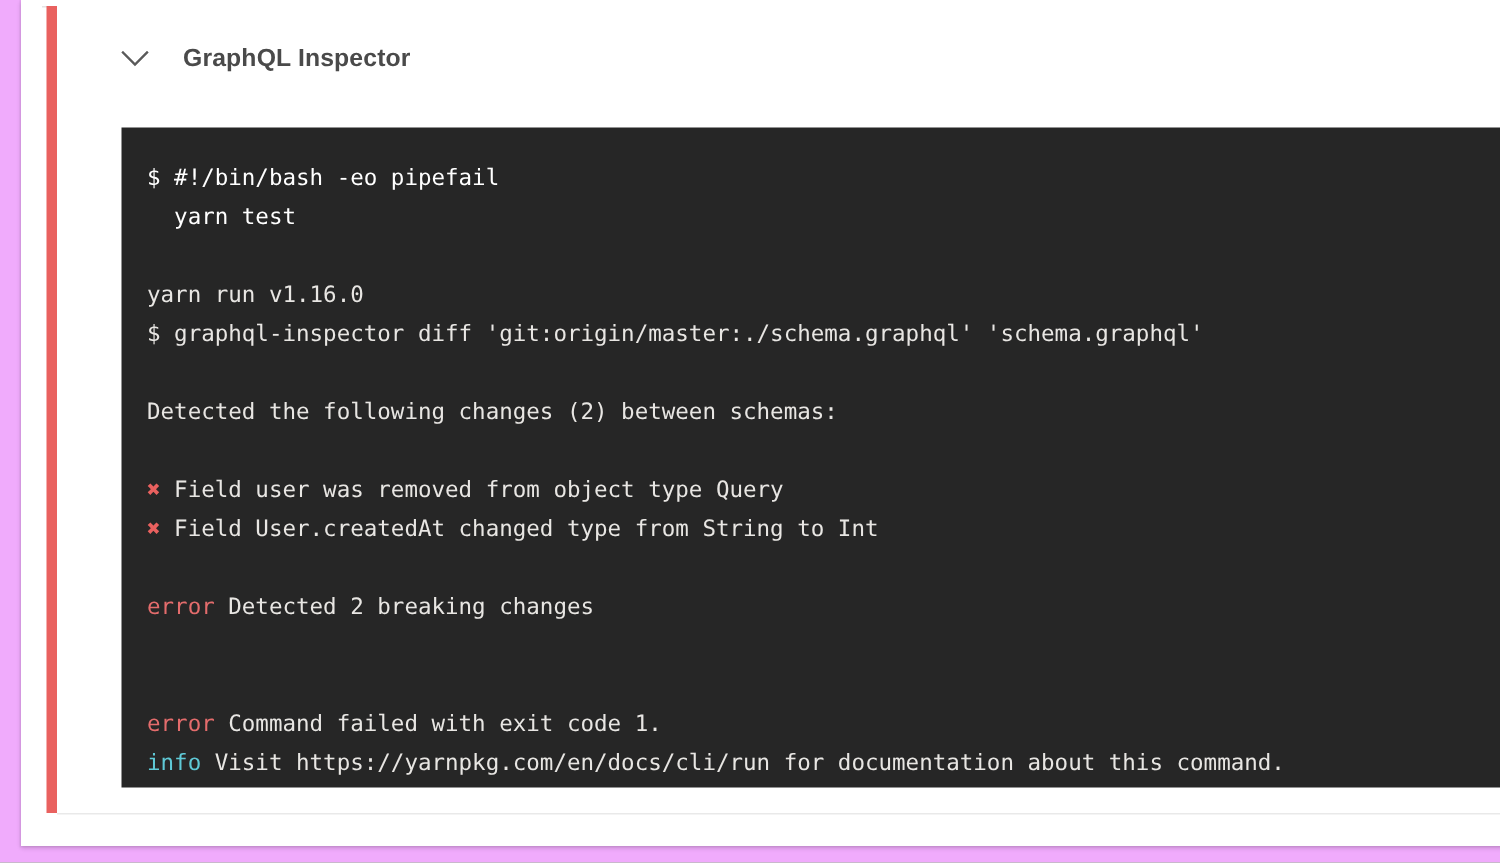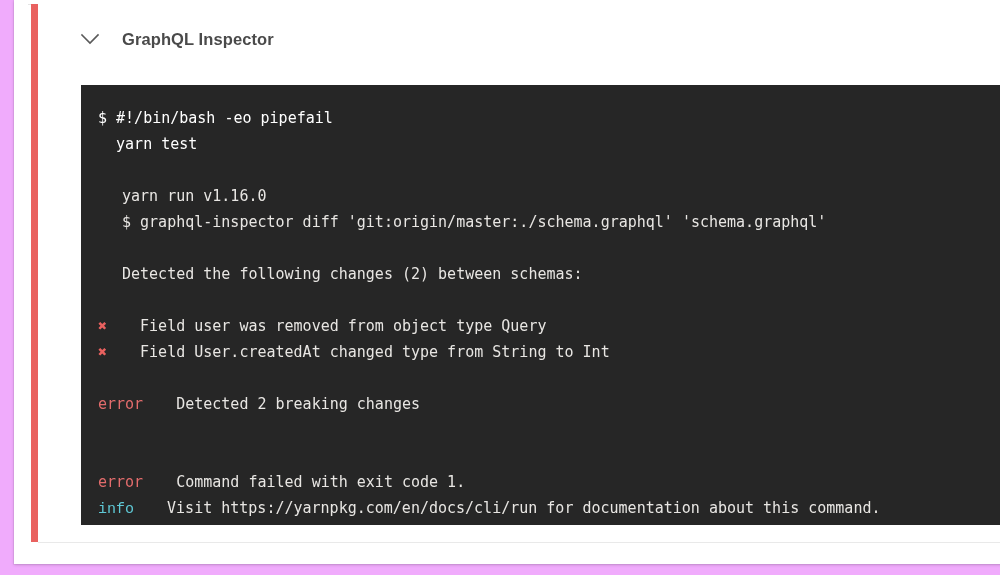--- a/index.html
+++ b/index.html
@@ -135,31 +135,29 @@
     font-weight: normal;
     color: #ffffff;
   }
 
   .tok-error {
     color: #e36c6c;
   }
 
   .tok-info {
     color: #5fc9d6;
-    font-family: Liberation Mono, monospace;
   }
 
   .tok-x {
     color: #e9615f;
     font-weight: bold;
   }
 
   .tok-plain {
     color: #e8e6e3;
-    margin-left: 24px;
   }
 </style>
 </head>
 <body>
 
 <div class="page">
 
   <div class="card">
 
     <div class="card-top-rule"></div>

